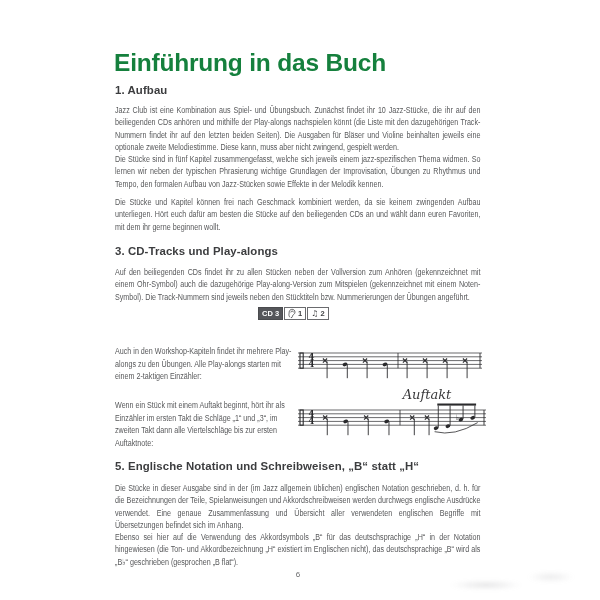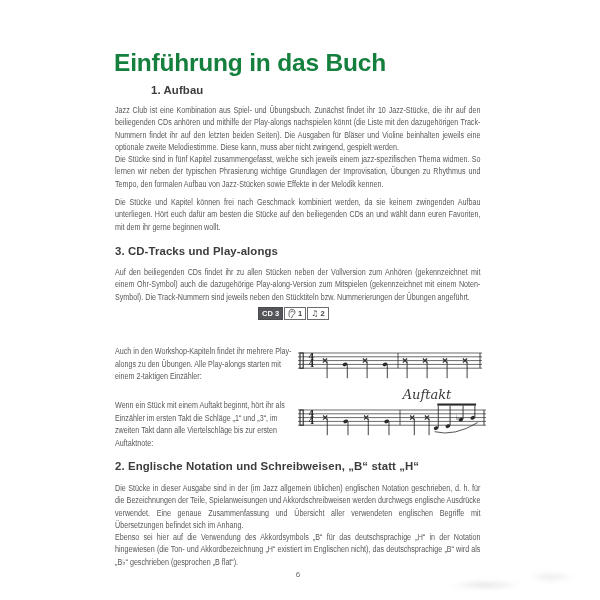--- a/index.html
+++ b/index.html
@@ -54,21 +54,21 @@
     filter:blur(2px);}
   .blob2{left:520px;top:570px;width:62px;height:14px;
     background:radial-gradient(closest-side,rgba(125,125,130,0.16),rgba(125,125,130,0) 75%);
     filter:blur(2px);}
 </style>
 </head>
 <body>
 
 <div class="abs page-title">Einführung in das Buch</div>
 
-<div class="abs sec-heading" style="top:84px;margin-left:36px;">1. Aufbau</div>
+<div class="abs sec-heading" style="top:84px;">1. Aufbau</div>
 <div class="abs body-block" style="top:104px;">
   <div>Jazz Club ist eine Kombination aus Spiel- und Übungsbuch. Zunächst findet ihr 10 Jazz-Stücke, die ihr auf den beiliegenden CDs anhören und mithilfe der Play-alongs nachspielen könnt (die Liste mit den dazugehörigen Track-Nummern findet ihr auf den letzten beiden Seiten). Die Ausgaben für Bläser und Violine beinhalten jeweils eine optionale zweite Melodiestimme. Diese kann, muss aber nicht zwingend, gespielt werden.</div>
   <div>Die Stücke sind in fünf Kapitel zusammengefasst, welche sich jeweils einem jazz-spezifischen Thema widmen. So lernen wir neben der typischen Phrasierung wichtige Grundlagen der Improvisation, Übungen zu Rhythmus und Tempo, den formalen Aufbau von Jazz-Stücken sowie Effekte in der Melodik kennen.</div>
 </div>
 <div class="abs body-block" style="top:196px;">Die Stücke und Kapitel können frei nach Geschmack kombiniert werden, da sie keinem zwingenden Aufbau unterliegen. Hört euch dafür am besten die Stücke auf den beiliegenden CDs an und wählt dann euren Favoriten, mit dem ihr gerne beginnen wollt.</div>
 
 <div class="abs sec-heading" style="top:245px;">3. CD-Tracks und Play-alongs</div>
 <div class="abs body-block" style="top:266px;">Auf den beiliegenden CDs findet ihr zu allen Stücken neben der Vollversion zum Anhören (gekennzeichnet mit einem Ohr-Symbol) auch die dazugehörige Play-along-Version zum Mitspielen (gekennzeichnet mit einem Noten-Symbol). Die Track-Nummern sind jeweils neben den Stücktiteln bzw. Nummerierungen der Übungen angeführt.</div>
 
 <div class="abs cd-badge">
@@ -147,21 +147,21 @@
     <ellipse cx="164.8768" cy="29.6" rx="2.4" ry="1.8" fill="#2a2a2c" transform="rotate(-22 164.8768 29.6)"></ellipse>
     <line x1="167.0768" y1="29.1" x2="167.0768" y2="15.5" stroke="#2a2a2c" stroke-width="0.9"></line>
     <ellipse cx="176.6848" cy="27.8" rx="2.4" ry="1.8" fill="#2a2a2c" transform="rotate(-22 176.6848 27.8)"></ellipse>
     <line x1="178.88479999999998" y1="27.3" x2="178.88479999999998" y2="15.5" stroke="#2a2a2c" stroke-width="0.9"></line>
     <rect x="141.27999999999997" y="13.5" width="38.804800000000014" height="2.1" fill="#2a2a2c"></rect>
     <text x="159.3768" y="30.1" fill="#2a2a2c" font-family="&quot;DejaVu Sans&quot;,sans-serif" font-size="7.5">♭</text>
     <path d="M138.57999999999998,41.7 Q158.3824,46.7 181.6848,32.6" fill="none" stroke="#2a2a2c" stroke-width="0.8"></path>
     <line x1="188" y1="20" x2="188" y2="35.2" stroke="#2a2a2c" stroke-width="0.9"></line>
   </svg>
 
-<div class="abs sec-heading" style="top:460px;">2. Englische Notation und Schreibweisen, „B“ statt „H“</div>
+<div class="abs sec-heading" style="top:460px;">5. Englische Notation und Schreibweisen, „B“ statt „H“</div>
 <div class="abs body-block" style="top:482px;">
   <div>Die Stücke in dieser Ausgabe sind in der (im Jazz allgemein üblichen) englischen Notation geschrieben, d. h. für die Bezeichnungen der Teile, Spielanweisungen und Akkordschreibweisen werden durchwegs englische Ausdrücke verwendet. Eine genaue Zusammenfassung und Übersicht aller verwendeten englischen Begriffe mit Übersetzungen befindet sich im Anhang.</div>
   <div>Ebenso sei hier auf die Verwendung des Akkordsymbols „B“ für das deutschsprachige „H“ in der Notation hingewiesen (die Ton- und Akkordbezeichnung „H“ existiert im Englischen nicht), das deutschsprachige „B“ wird als „B♭“ geschrieben (gesprochen „B flat“).</div>
 </div>
 
 <div class="abs page-num">6</div>
 
 <div class="abs shadow-blob blob1"></div>
 <div class="abs shadow-blob blob2"></div>
 

